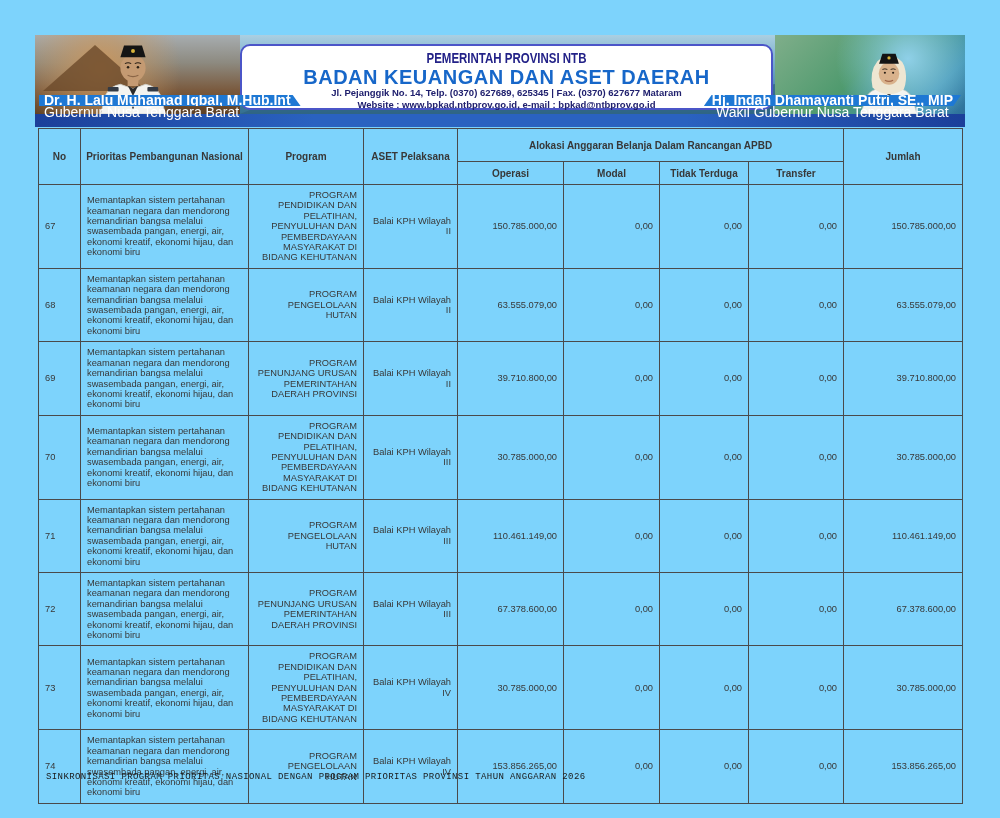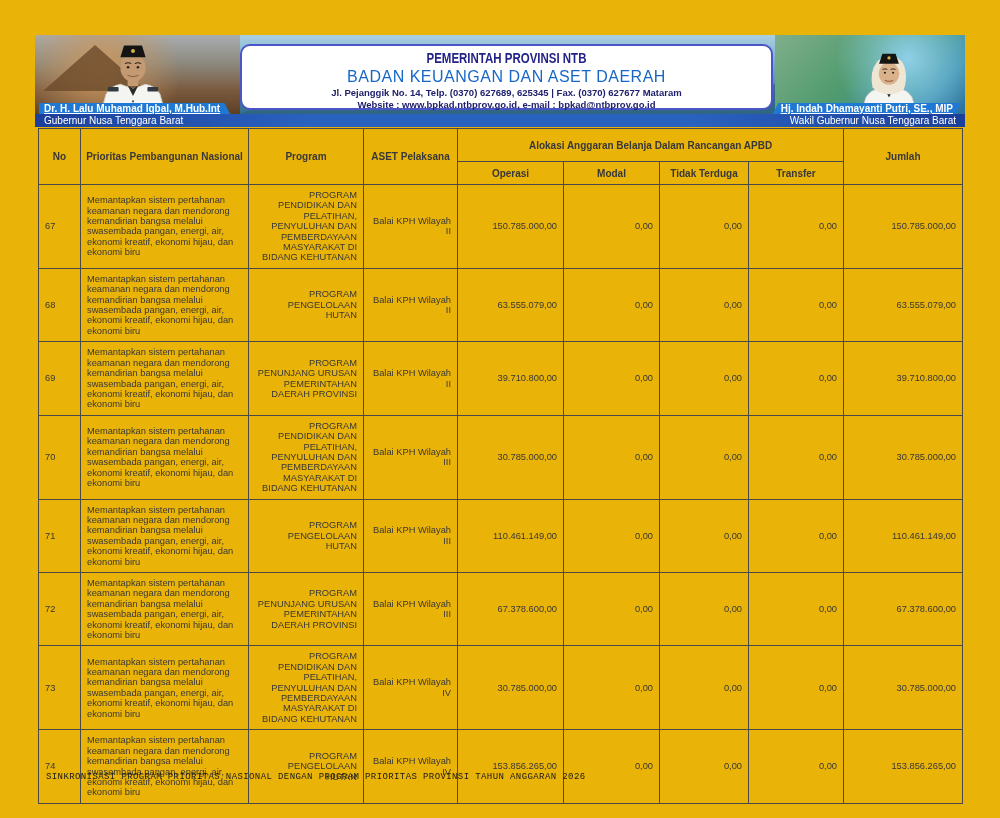--- a/index.html
+++ b/index.html
@@ -1,18 +1,18 @@
 <!DOCTYPE html>
 <html style="--title-navy: #232288; --agency-blue: #1767c9; --band-blue: #4b55c8; --name-band-blue: #1e78d4; --strip-blue: #1b4fa0;"><head>
 <meta charset="utf-8">
 <style>
   * { box-sizing: border-box; margin: 0; padding: 0; }
   html, body { background: #ffffff; }
   body { width: 1000px; height: 818px; font-family: "Liberation Sans", sans-serif; position: relative; }
-  .page { width: 1000px; height: 818px; background: #eab308; position: relative; overflow: hidden; }
+  .page { width: 1000px; height: 818px; background: #7dd3fc; position: relative; overflow: hidden; }
 
   
   .banner { position: absolute; left: 35px; top: 35px; width: 930px; height: 92px; overflow: hidden; background: linear-gradient(180deg, #9fc4d8 0%, #5e98b8 40%, #3e7b9e 75%, #2f6688 100%); }
   .photo-left { position: absolute; left: 0; top: 0; width: 205px; height: 79px;
       background: radial-gradient(circle at 32% 42%, #c9975f 0%, rgba(201,151,95,0) 55%),
                   linear-gradient(180deg, #a7adb0 0%, #8d8a80 35%, #7a5a3e 70%, #5d4024 100%); }
   .hut-roof { position: absolute; left: 8px; top: 10px; width: 0; height: 0;
       border-left: 52px solid transparent; border-right: 52px solid transparent; border-bottom: 46px solid #6b4a2a; opacity: .8; }
   .photo-mid-shade { position: absolute; left: 205px; right: 190px; top: 0; height: 79px;
       background: linear-gradient(180deg, #aacfe2 0%, #6aa3c0 45%, #3e7ba0 80%, #35708f 100%); }
@@ -22,28 +22,28 @@
       background: radial-gradient(circle at 70% 30%, #8fd0e8 0%, rgba(143,208,232,0) 50%),
                   linear-gradient(135deg, #7fae8a 0%, #4f9a6e 45%, #3b8fae 80%, #2e6f9a 100%); }
   .person { position: absolute; bottom: 13px; }
   .person-left { left: 48px; width: 100px; height: 72px; }
   .person-right { right: 28px; width: 96px; height: 66px; }
 
   .title-box { position: absolute; left: 205px; right: 192px; top: 9px; height: 66px; background: #ffffff;
       border: 2px solid var(--band-blue, #4b55c8); border-radius: 10px; text-align: center; padding-top: 3px; z-index: 3; }
   .lh-line1 { color: var(--title-navy, #232288); font-weight: bold; font-size: 14px; letter-spacing: 0px;
       display: inline-block; transform: scaleX(0.82); transform-origin: center; line-height: 15px; }
-  .lh-line2 { color: var(--agency-blue, #1767c9); font-weight: normal; font-size: 16px; letter-spacing: 0.5px; line-height: 20px; }
+  .lh-line2 { color: var(--agency-blue, #1767c9); font-weight: bold; font-size: 20px; letter-spacing: 0.5px; line-height: 20px; }
   .lh-line3, .lh-line4 { color: #20206e; font-weight: bold; font-size: 9.5px; line-height: 12px; }
 
   .bottom-strip { position: absolute; left: 0; right: 0; bottom: 0; height: 13px;
       background: linear-gradient(90deg, #1b3f9a 0%, #2a62c0 30%, #2a62c0 70%, #1b3f9a 100%); z-index: 2; }
-  .official { position: absolute; bottom: 0; z-index: 4; font-size: 10px; line-height: 11px; color: #fff; }
+  .official { position: absolute; bottom: 8px; z-index: 4; font-size: 14px; line-height: 11px; color: #fff; }
   .official-left { left: 4px; text-align: left; }
-  .official-right { right: 4px; text-align: right; margin-left: 44px; }
+  .official-right { right: 4px; text-align: center; margin-left: 44px; }
   .official .name { display: inline-block; background: var(--name-band-blue, #1e78d4); font-weight: bold;
       text-decoration: underline; padding: 0 10px 0 5px; clip-path: polygon(0 0, 97% 0, 100% 100%, 0 100%); }
   .official-right .name { clip-path: polygon(3% 0, 100% 0, 97% 100%, 0 100%); padding: 0 8px; }
   .official .title { display: block; font-weight: normal; height: 13px; line-height: 13px; padding: 0 5px; }
 
   
   table.apbd { position: absolute; left: 38px; top: 128px; width: 924px; border-collapse: collapse; table-layout: fixed; }
   table.apbd th, table.apbd td { border: 1px solid #4a4a4a; color: #383838; vertical-align: middle; }
   table.apbd th { font-size: 10px; font-weight: bold; text-align: center; padding: 3px 2px; }
   th.group-th { height: 33px; }

